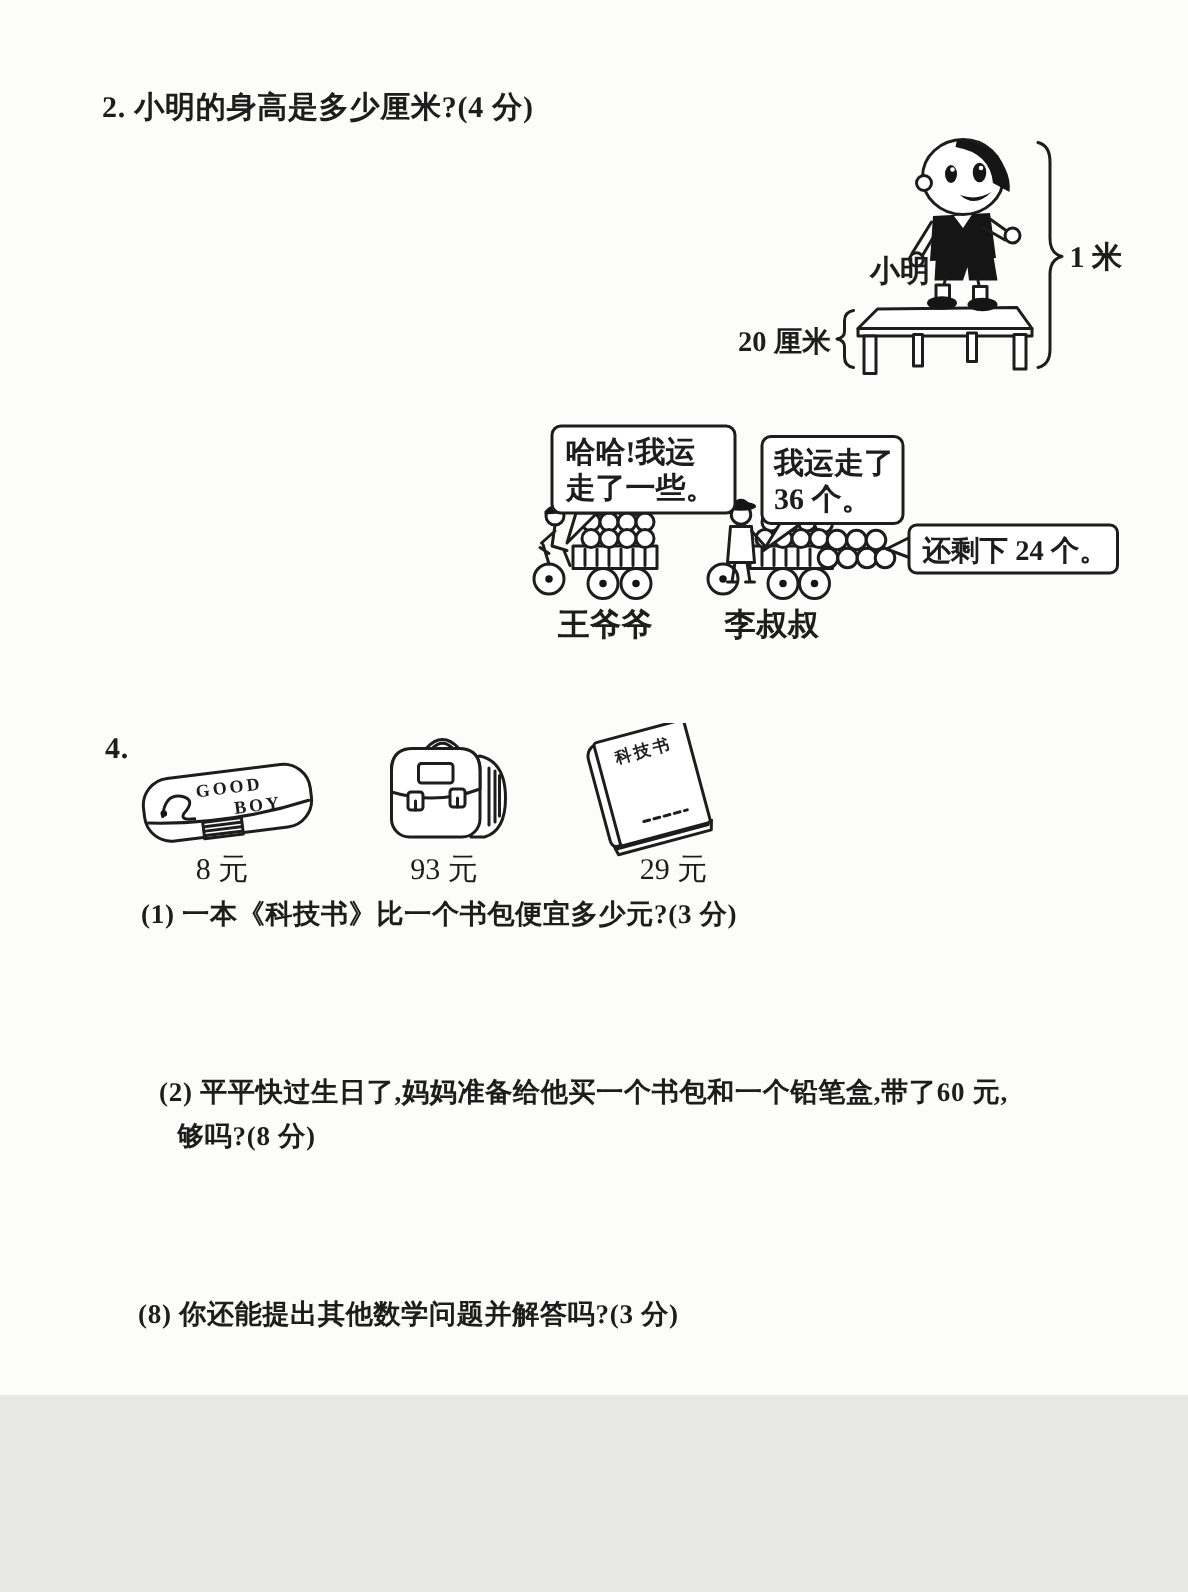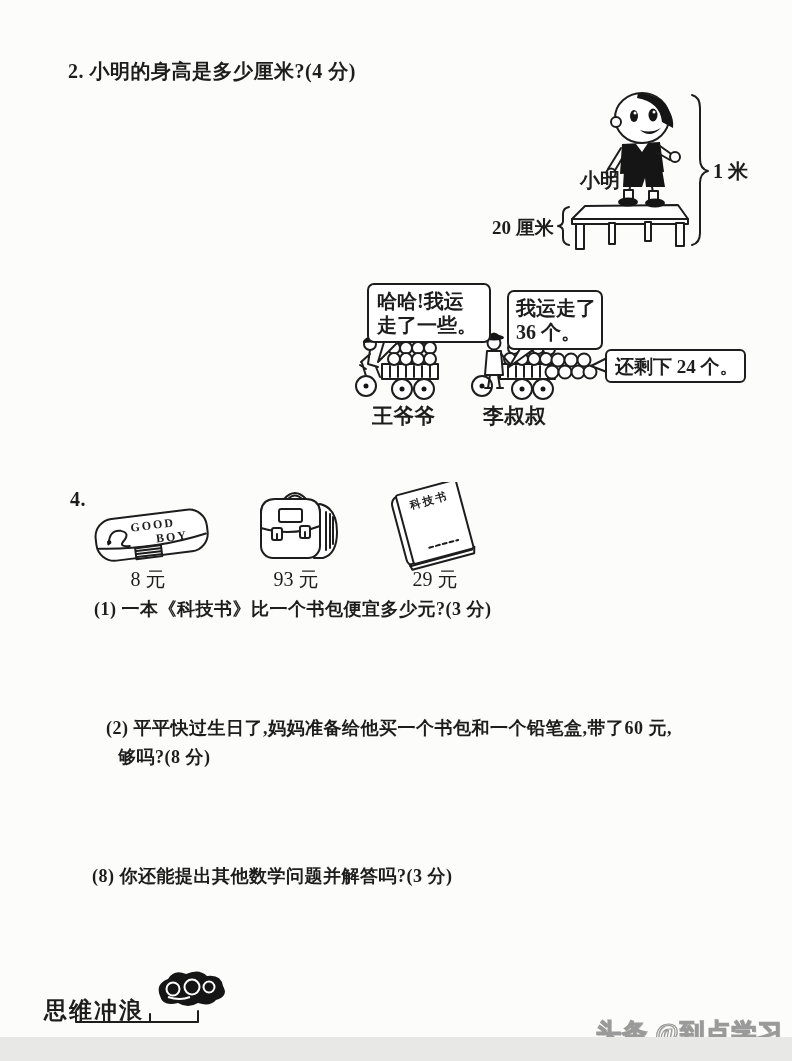--- a/index.html
+++ b/index.html
@@ -1,17 +1,17 @@
 <!DOCTYPE html>
 <html><head>
 <meta charset="utf-8">
 <style>
   html,body{margin:0;padding:0;background:#e8e8e6;}
   .page{
-    position:relative;width:792px;height:1037px;margin:0 auto;
+    position:relative;width:792px;height:930px;margin:0 auto;
     background:#fcfcfa;overflow:hidden;
     font-family:"Liberation Serif","DejaVu Serif",serif;
     color:#1d1d1d;
   }
   .qtext{
     position:absolute;font-size:20px;font-weight:600;letter-spacing:.5px;
     white-space:nowrap;color:#1d1d1d;
   }
   .sub{font-size:18px;}
   .price{
@@ -204,21 +204,21 @@
       <path class="ln" stroke-width="1" d="M23,77 L87,77"></path>
       <path class="fw" stroke-width="2" d="M28,6 Q21,8 21,15 L21,70 Q21,77 28,75 Z"></path>
       <rect class="fw" x="27" y="5" width="62" height="71" rx="2" stroke-width="2.2"></rect>
       <text x="58" y="22" font-size="11" text-anchor="middle" letter-spacing="2">科技书</text>
       <path class="ln" stroke-width="2.5" stroke-dasharray="4,3" d="M46,64 H76"></path>
     </g>
   </svg>
 
   <div class="price" style="left:98px">8 元</div>
   <div class="price" style="left:246px">93 元</div>
-  <div class="price" style="left:385px">29 元</div>
+  <div class="price" style="left:399px">29 元</div>
 
   <div class="qtext sub" style="left:94px;top:597px">(1) 一本《科技书》比一个书包便宜多少元?(3 分)</div>
   <div class="qtext sub" style="left:106px;top:716px">(2) 平平快过生日了,妈妈准备给他买一个书包和一个铅笔盒,带了60 元,</div>
   <div class="qtext sub" style="left:118px;top:745px">够吗?(8 分)</div>
   <div class="qtext sub" style="left:92px;top:864px">(8) 你还能提出其他数学问题并解答吗?(3 分)</div>
 
   <div class="banner-title">思维冲浪</div>
   <svg class="figure" style="left:150px;top:966px" width="80" height="44" viewBox="0 0 80 44">
     <path class="fb" d="M10,30 Q5,18 18,13 Q24,3 36,8 Q49,2 57,10 Q71,8 73,20 Q79,30 66,34 Q60,41 48,37 Q38,43 28,37 Q13,41 10,30 Z"></path>
     <g fill="none" stroke="#ffffff" stroke-width="2">

